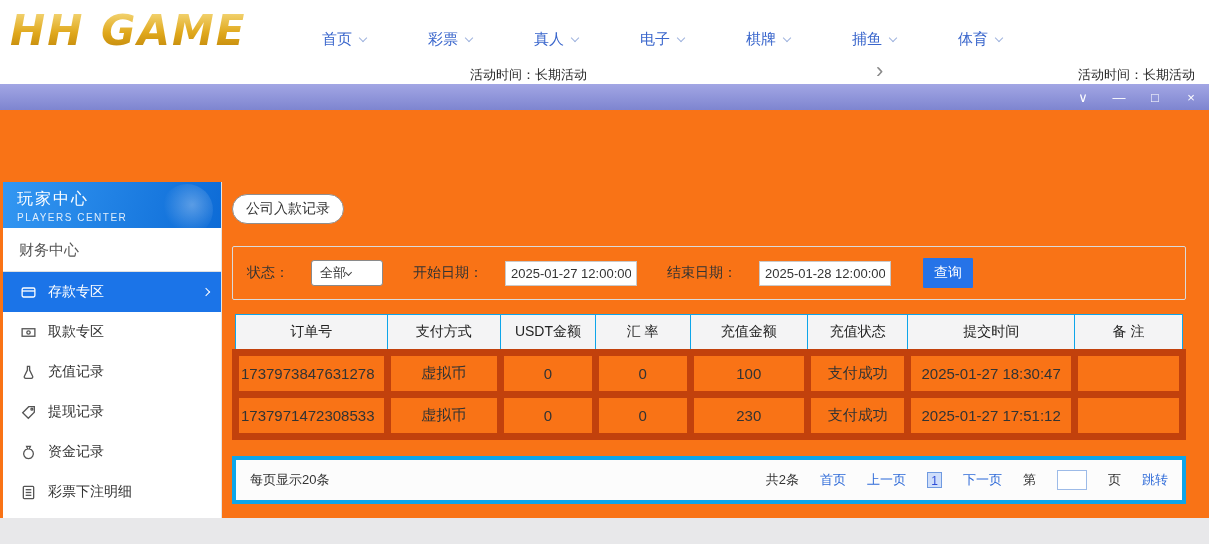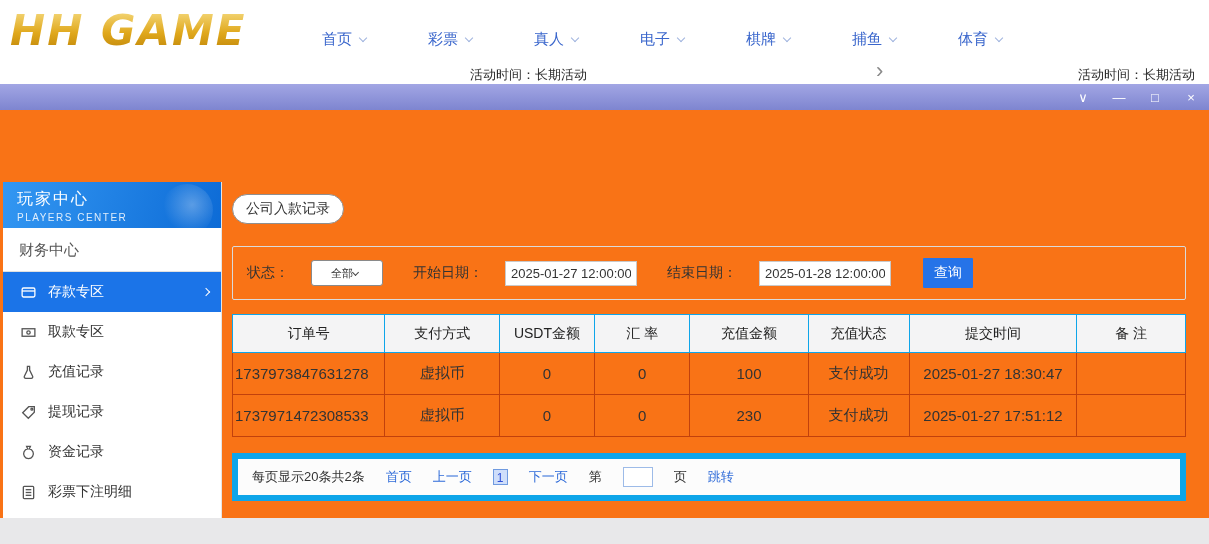--- a/index.html
+++ b/index.html
@@ -56,35 +56,35 @@
   .main { position:absolute; left:232px; top:84px; width:954px; }
   .tabs { display:flex; gap:10px; }
   .tab { padding:5px 13px; border:1px solid #8f8f8f; border-radius:15px; font-size:14px; color:#333;
          background:#fff; cursor:pointer; font-family:inherit; }
   .tab.active { border-color:#cf2d2d; color:#cf2d2d; }
 
   .filterbar { margin-top:22px; border:1px solid #dadada; border-radius:2px; height:54px;
                display:flex; align-items:center; padding-left:14px; font-size:14px; color:#333;gap:16px; }
   .flabel { margin-right:6px; white-space:nowrap; }
   .select { width:72px; height:26px; border:1px solid #8a8a8a; border-radius:3px; display:flex; align-items:center;
-            justify-content:center; padding:0 13px 0 8px; font-size:11px; background:#fff; cursor:pointer; margin-right:14px; }
+            justify-content:flex-start; padding:0 13px 0 8px; font-size:13px; background:#fff; cursor:pointer; margin-right:14px; }
   .chev2 { width:5px; height:5px; border-right:1.4px solid #444; border-bottom:1.4px solid #444; transform:rotate(45deg); margin-top:-2px; }
   .dateinput { width:132px; height:25px; border:1px solid #c9c9c9; font-size:13px; color:#333; padding:0 5px;
                margin-right:14px; font-family:inherit; }
   .searchbtn { width:50px; height:30px; background:#2673e8; color:#fff; border:none; border-radius:1px;
                font-size:14px; cursor:pointer; margin-left:2px; font-family:inherit; }
 
   .datatable { margin-top:14px; width:100%; border-collapse:collapse; table-layout:fixed; border:1px solid #c9c9c9; }
   .datatable th { background:#f4f4f5; font-weight:normal; font-size:14px; color:#222; height:38px; border:1px solid #0ea5e9; }
-  .datatable td { height:42px; font-size:15px; color:#333; text-align:center; border:1px solid #c2410c;
+  .datatable td { height:42px; font-size:15px; color:#333; text-align:center; border:7px solid #c2410c;
                   overflow:hidden; white-space:nowrap; }
   .datatable td.left { text-align:left; padding-left:2px; }
 
-  .pagebar { margin-top:16px; border:6px solid #0ea5e9; height:48px; display:flex; align-items:center;
-             padding:0 14px; font-size:13px; color:#333; background:#fcfcfc; }
+  .pagebar { margin-top:16px; border:4px solid #0ea5e9; height:48px; display:flex; align-items:center;
+             justify-content:space-between; padding:0 14px; font-size:13px; color:#333; background:#fcfcfc; }
   .pright { display:flex; align-items:center; gap:21px; }
   .plink { color:#2f6bd8; cursor:pointer; }
   .pcur { min-width:15px; height:16px; line-height:16px; text-align:center; border:1px solid #6f9ae0;
           background:#cfdefa; color:#2f4fd8; font-size:12px; padding:0 2px; cursor:pointer; }
   .pjump { width:30px; height:20px; border:1px solid #9dbbe8; font-size:12px; text-align:center; font-family:inherit; }
 </style>
 </head>
 <body>
 
 <div class="header">

